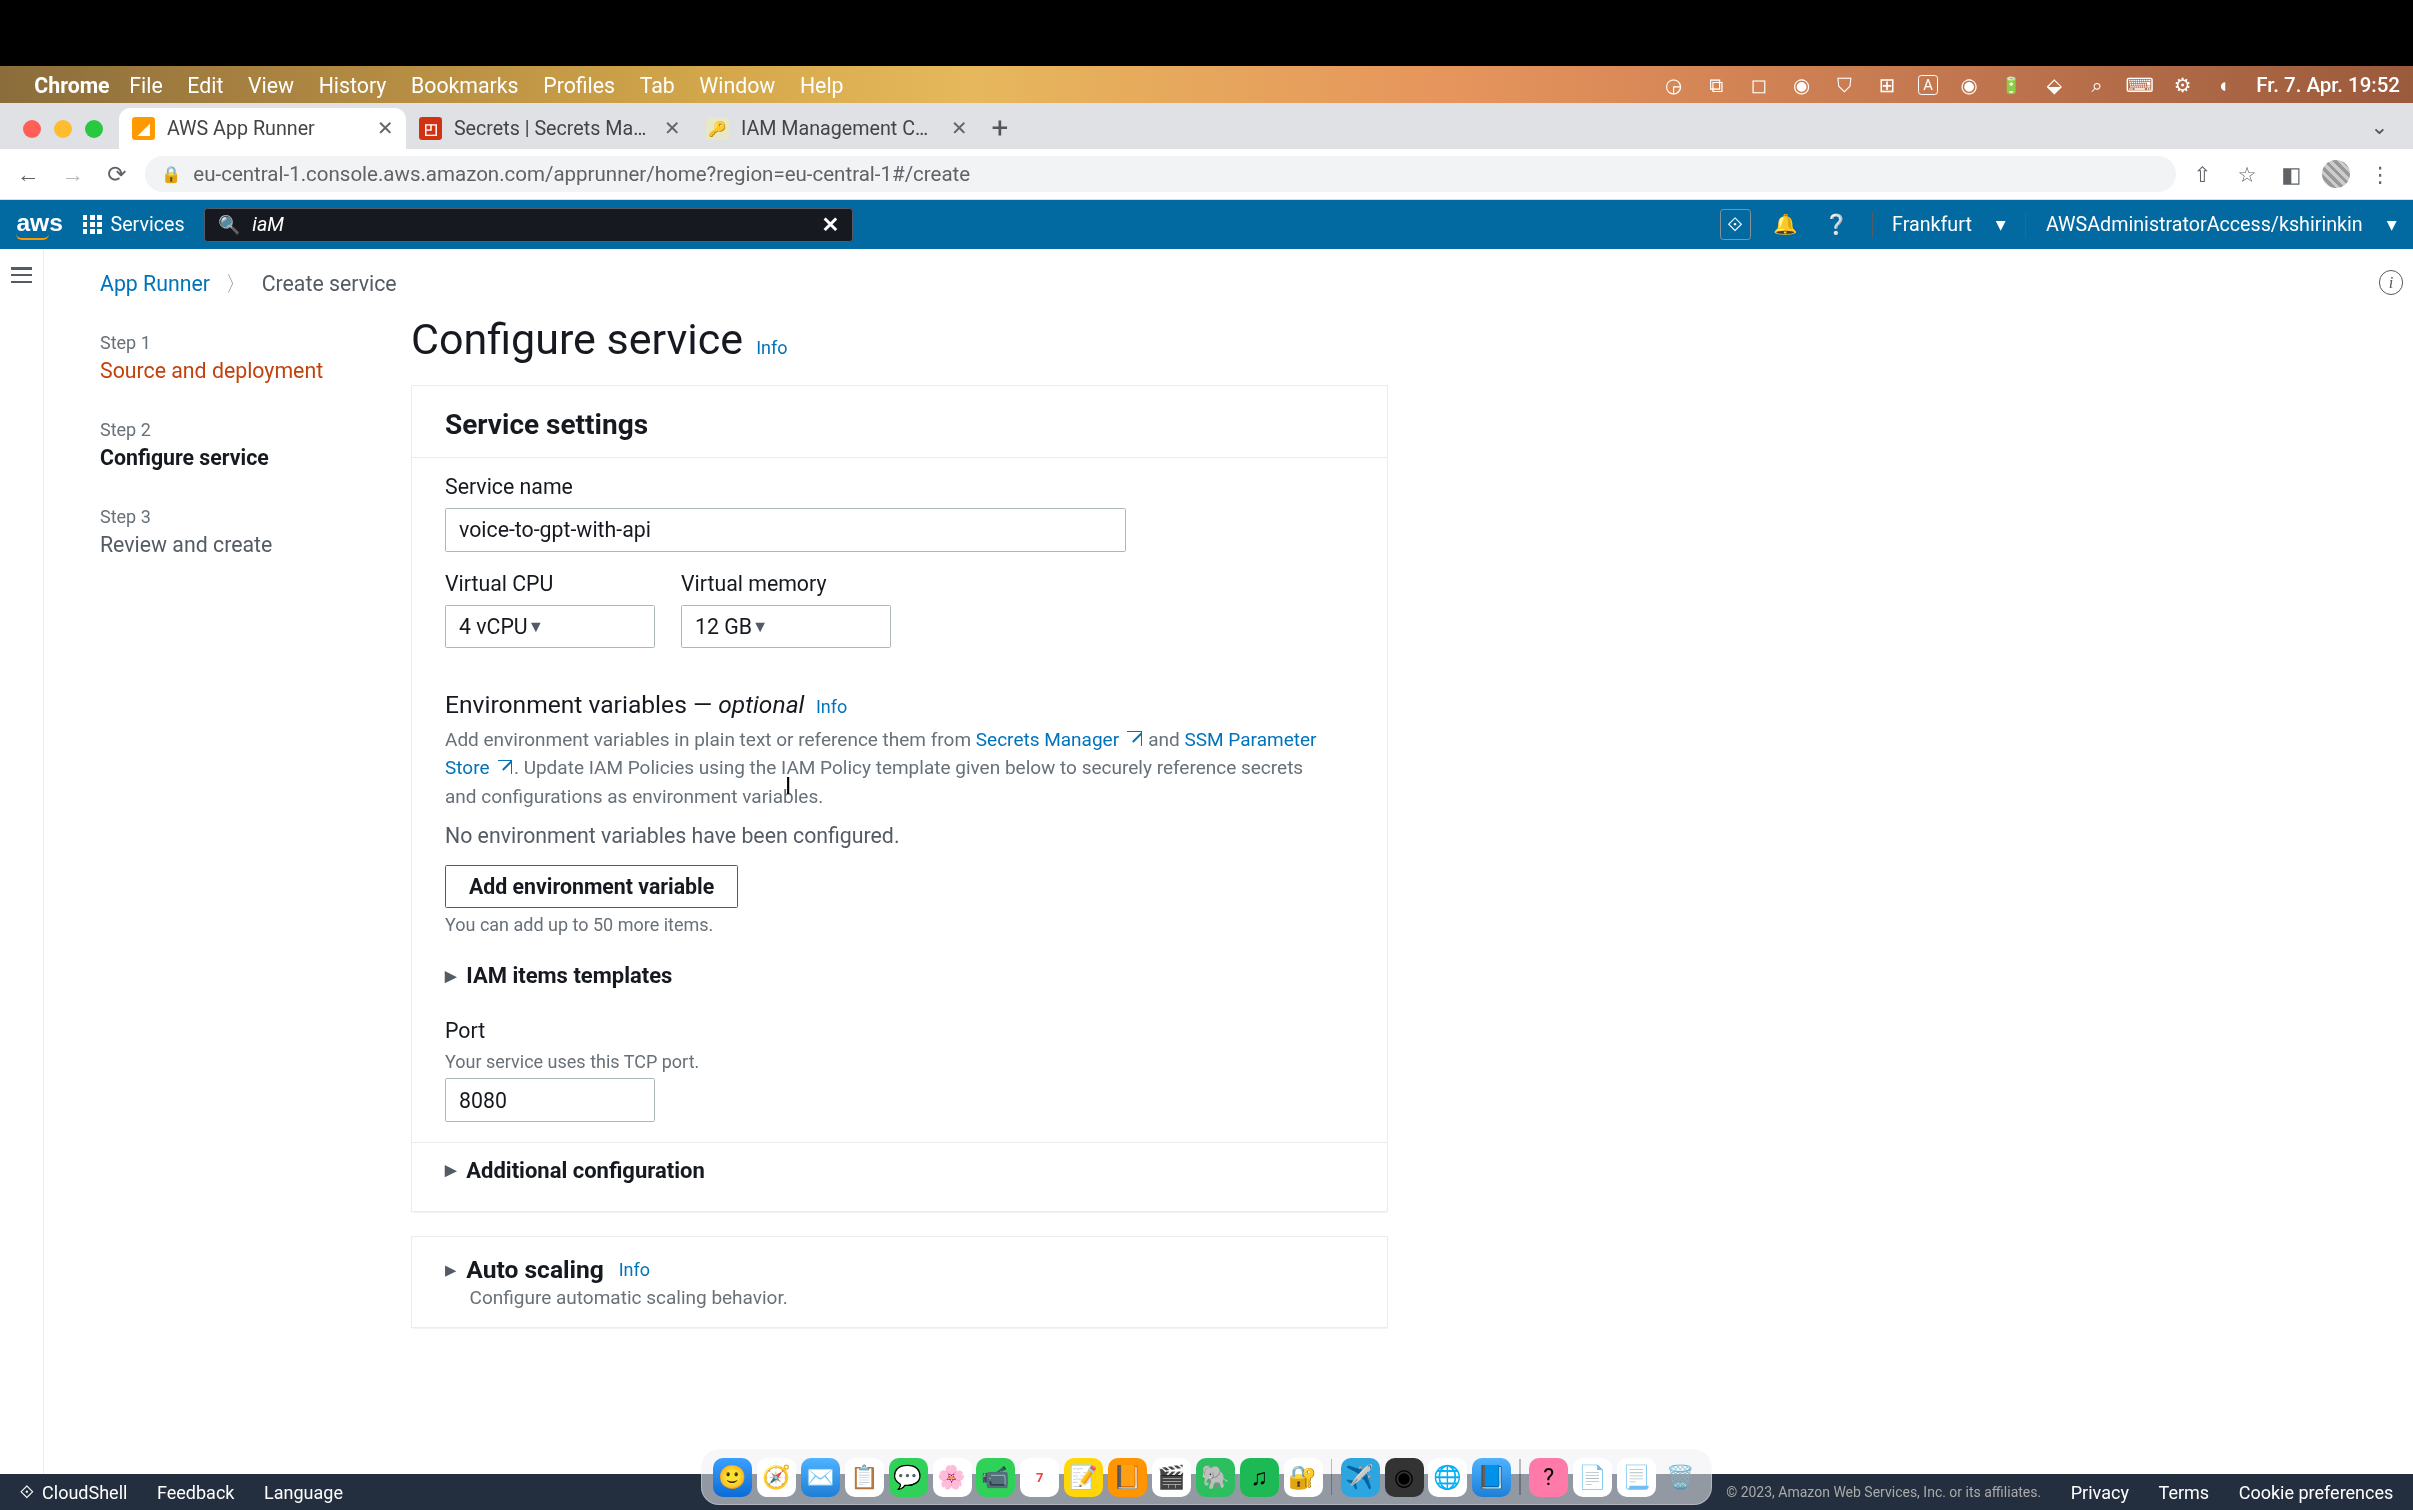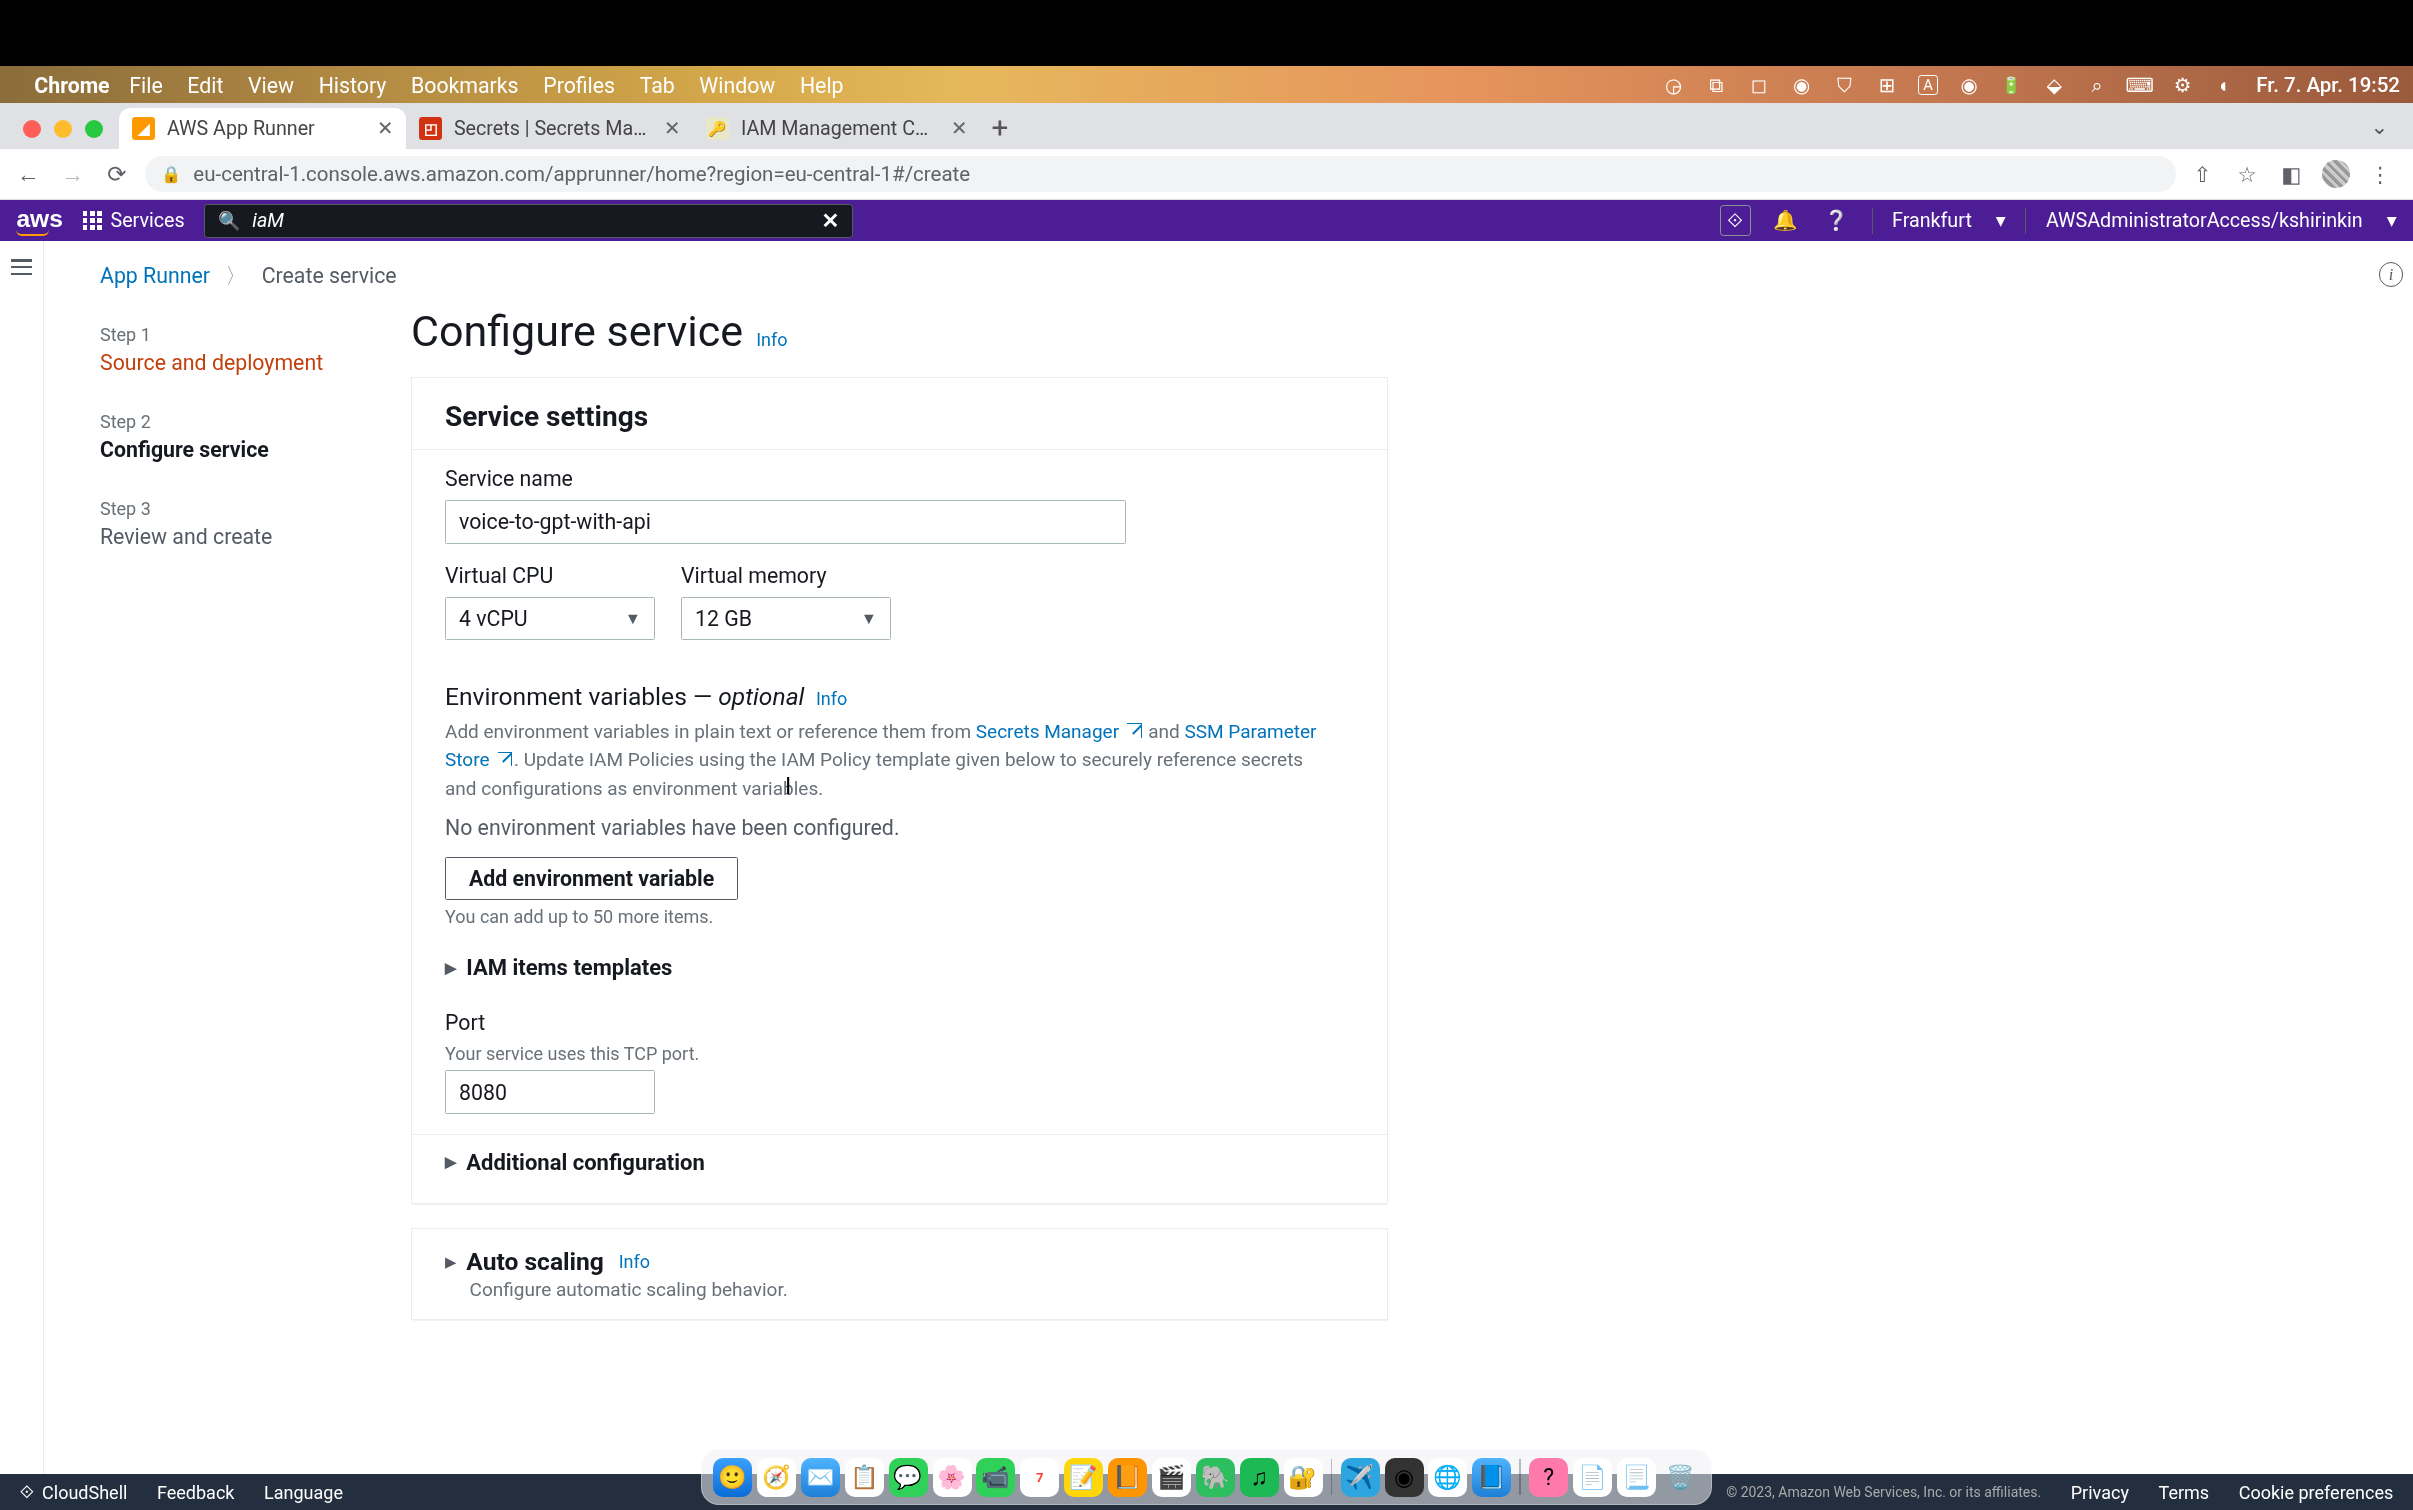--- a/index.html
+++ b/index.html
@@ -35,21 +35,21 @@
   .navbtn { width: 33px; height: 33px; display: flex; align-items: center; justify-content: center; color: #5f6368; font-size: 23px; border-radius: 50%; cursor: pointer; }
   .navbtn.disabled { color: #bbb; }
   .urlbox { flex: 1; height: 36px; background: #f1f3f4; border-radius: 18px; display: flex; align-items: center; padding: 0 16.4px; gap: 11.5px; font-size: 20.5px; color: #5f6368; }
   .urlbox .lock { font-size: 16.4px; }
   .urlbox .url { flex: 1; }
   .addrbar .right-icons { display: flex; align-items: center; gap: 14.8px; color: #5f6368; font-size: 21.3px; padding-right: 6.6px; }
   .addrbar .right-icons .item { width: 29.6px; height: 29.6px; display: flex; align-items: center; justify-content: center; cursor: pointer; }
   .avatar { width: 28px; height: 28px; border-radius: 50%; background: repeating-linear-gradient(45deg,#999,#999 3.3px,#ccc 3.3px,#ccc 6.6px); }
 
   
-  .aws-header { height: 41px; background: #4c1d95; display: flex; align-items: center; padding: 0 16.4px; gap: 19.7px; color: #fff; font-size: 19.7px; }
+  .aws-header { height: 49px; background: #0369a1; display: flex; align-items: center; padding: 0 16.4px; gap: 19.7px; color: #fff; font-size: 19.7px; }
   .aws-logo { color: #fff; font-weight: 700; font-size: 24.6px; font-family: Arial; }
   .aws-logo .smile { display: block; width: 33px; height: 6.6px; border: 2.5px solid #ff9900; border-top: none; border-left: none; border-right: none; border-radius: 0 0 16.4px 16.4px; margin-top: -3.3px; }
   .services-btn { display: flex; align-items: center; gap: 8.2px; cursor: pointer; }
   .grid-icon { width: 19.7px; height: 19.7px; display: grid; grid-template-columns: repeat(3,1fr); gap: 2.5px; }
   .grid-icon div { background: #fff; }
   .aws-search { width: 649px; height: 34px; background: #16191f; border: 0.8px solid #545b64; border-radius: 3.3px; display: flex; align-items: center; padding: 0 13px; gap: 11.5px; }
   .aws-search input { flex: 1; background: transparent; border: none; color: #fff; font-size: 19.7px; outline: none; font-style: italic; }
   .aws-search .sicon { color: #aab; font-size: 18px; }
   .aws-search .clear { color: #fff; font-size: 21.3px; font-weight: 700; cursor: pointer; }
   .aws-header .spacer { flex: 1; }
@@ -88,21 +88,21 @@
   .panel-body { padding: 0 33px 24.6px 33px; }
   .panel hr { border: none; border-top: 0.8px solid #eaeded; margin: 0; }
 
   .field { margin-bottom: 19.7px; }
   .field-label { font-size: 21.3px; color: #16191f; margin-bottom: 8.2px; }
   .field-help { font-size: 18px; color: #687078; margin-bottom: 6.6px; }
   .text-input { width: 681px; height: 44px; border: 0.8px solid #aab7b8; border-radius: 1.6px; padding: 0 13px; font-size: 21.3px; color: #16191f; outline: none; }
   .text-input.sm { width: 210px; }
 
   .row { display: flex; gap: 26px; }
-  .select { width: 210px; height: 43px; border: 0.8px solid #aab7b8; border-radius: 1.6px; display: flex; align-items: center; justify-content: space-between; padding: 0 13px; font-size: 21.3px; color: #16191f; cursor: pointer; background: #fff; }
+  .select { width: 210px; height: 43px; border: 0.8px solid #aab7b8; border-radius: 1.6px; display: flex; align-items: center; justify-content: flex-start; padding: 0 13px; font-size: 21.3px; color: #16191f; cursor: pointer; background: #fff; }
   .select .caret { color: #545b64; font-size: 16.4px; }
 
   .section-title { font-size: 24.6px; font-weight: 400; color: #16191f; margin: 23px 0 6.6px 0; display: flex; align-items: baseline; gap: 11.5px; }
   .section-title .optional { font-style: italic; font-weight: 400; }
   .section-desc { font-size: 19px; color: #687078; line-height: 1.5; margin-bottom: 12px; max-width: 887px; }
   .section-desc a { color: #0073bb; text-decoration: none; }
   .extlink { display: inline-block; width: 14.8px; height: 14.8px; border: 1.6px solid #0073bb; border-bottom: none; border-left: none; position: relative; margin: 0 1.6px 0 3.3px; vertical-align: baseline; }
   .extlink::after { content: ''; position: absolute; width: 11.5px; height: 1.6px; background: #0073bb; transform: rotate(-45deg); top: 4.9px; right: -1.6px; }
 
   .empty-text { font-size: 21.3px; color: #545b64; margin-bottom: 16.4px; }

